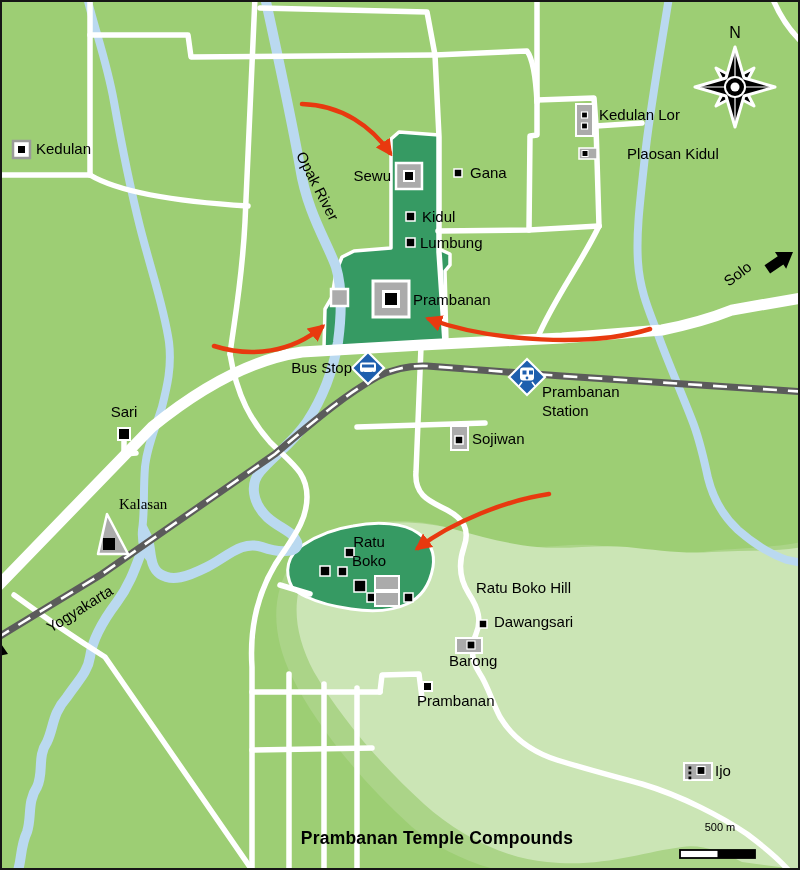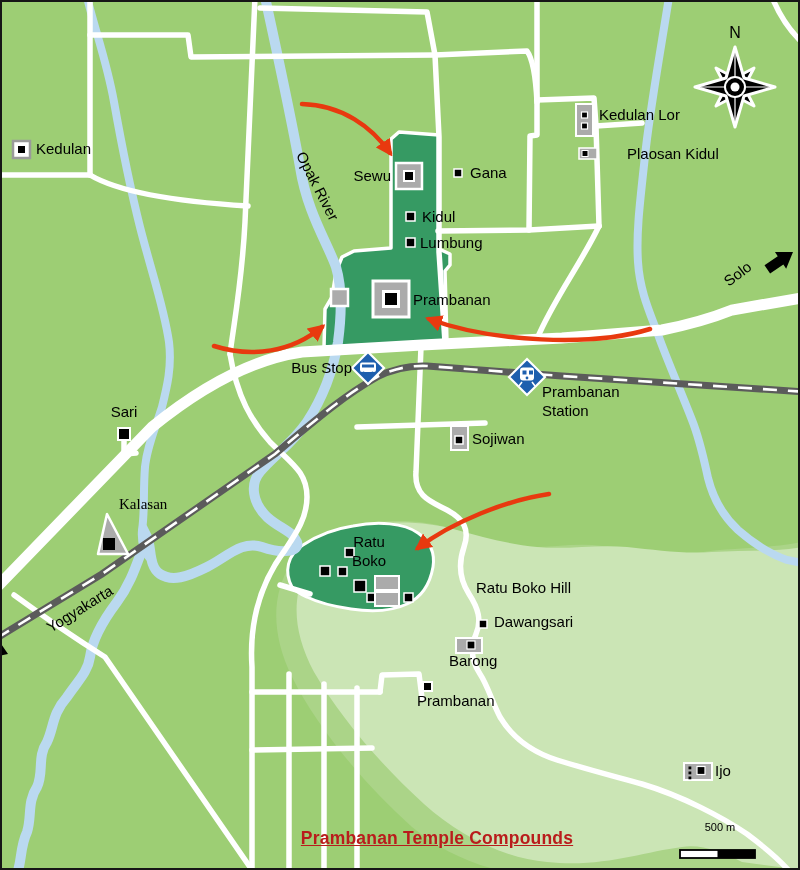--- a/index.html
+++ b/index.html
@@ -6,21 +6,21 @@
   #map{position:relative;width:800px;height:870px;overflow:hidden;
        background:#9DCE74;border:2px solid #161616;box-sizing:border-box;
        font-family:"Liberation Sans",sans-serif;}
   #map svg{position:absolute;left:0;top:0;}
   .label{position:absolute;font:15px/1.25 "Liberation Sans",sans-serif;color:#000;
          white-space:nowrap;z-index:5;}
   .wrap{white-space:normal;}
   .right{text-align:right;}
   .center{text-align:center;}
   .rot{transform-origin:center center;}
-  .title{font-size:17.5px;font-weight:bold;color:#b91c1c;text-decoration:underline;
+  .title{font-size:17.5px;font-weight:bold;color:#000000;
          letter-spacing:.2px;}
   .scale-text{font-size:11px;}
   .compass-n{font-size:16px;}
 </style>
 </head>
 <body>
 
 <div id="map">
 <svg width="800" height="870" viewBox="0 0 800 870">
   <defs>

